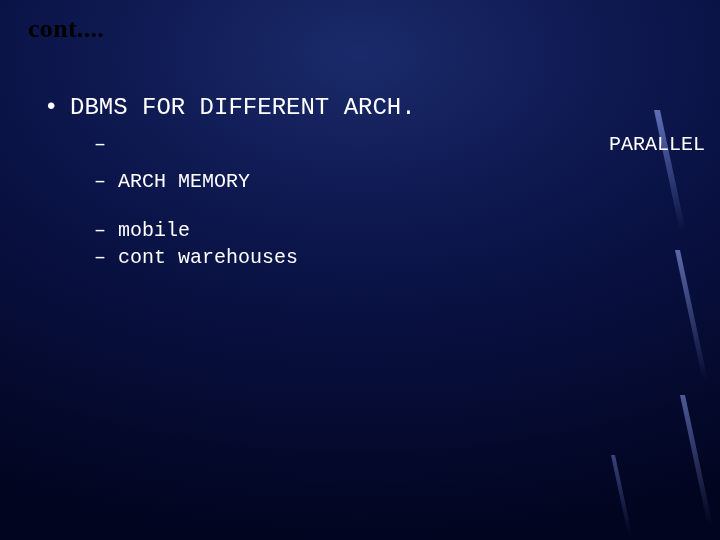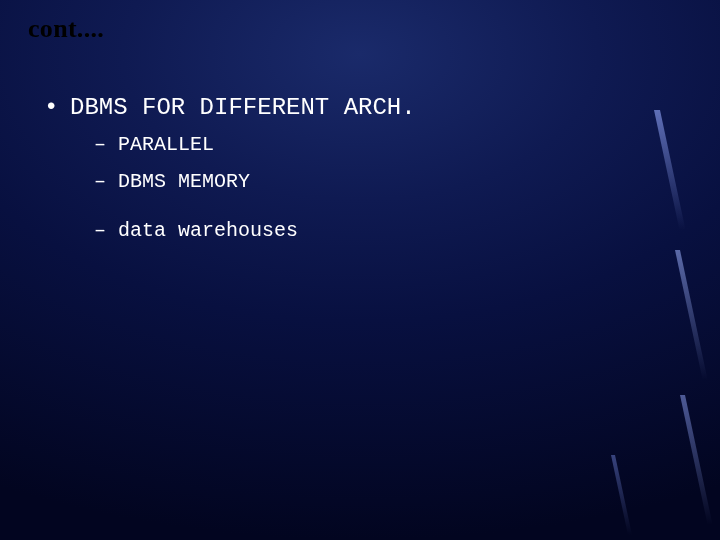--- a/index.html
+++ b/index.html
@@ -111,32 +111,33 @@
 <div class="stripe s4"></div>
 
 <div class="slide">
 
   <div class="title">cont....</div>
 
   <ul class="level1">
     <li>
       <span>DBMS FOR DIFFERENT ARCH.</span>
 
-      <ul class="level2 group" style="margin-top:10px;">
+      <ul class="level2 group" style="margin-top:10px;text-align:right;">
         <li>PARALLEL</li>
       </ul>
 
       <div class="spacer-sm"></div>
 
       <ul class="level2 group">
-        <li>DBMS MEMORY</li>
+        <li>ARCH MEMORY</li>
       </ul>
 
       <div class="spacer-md"></div>
 
       <ul class="level2 group">
-        <li>data warehouses</li>
+        <li>mobile</li>
+        <li>cont warehouses</li>
       </ul>
 
     </li>
   </ul>
 
 </div>
 
 </body></html>

